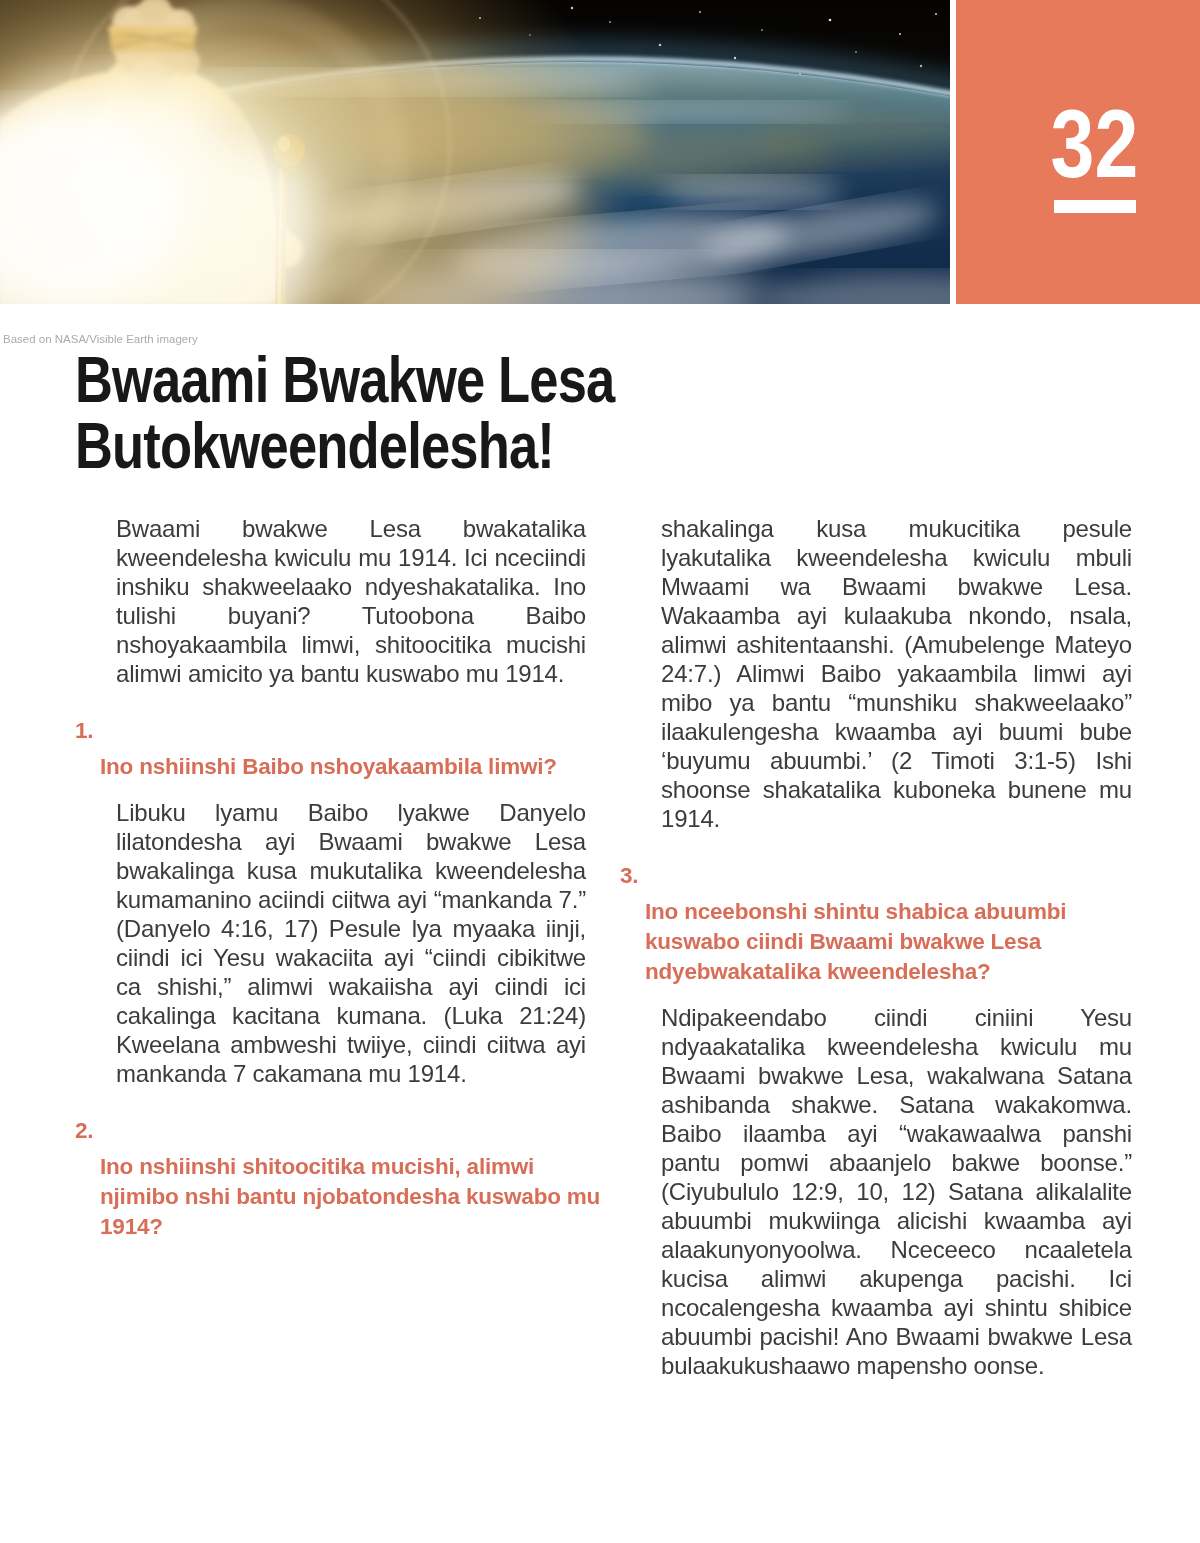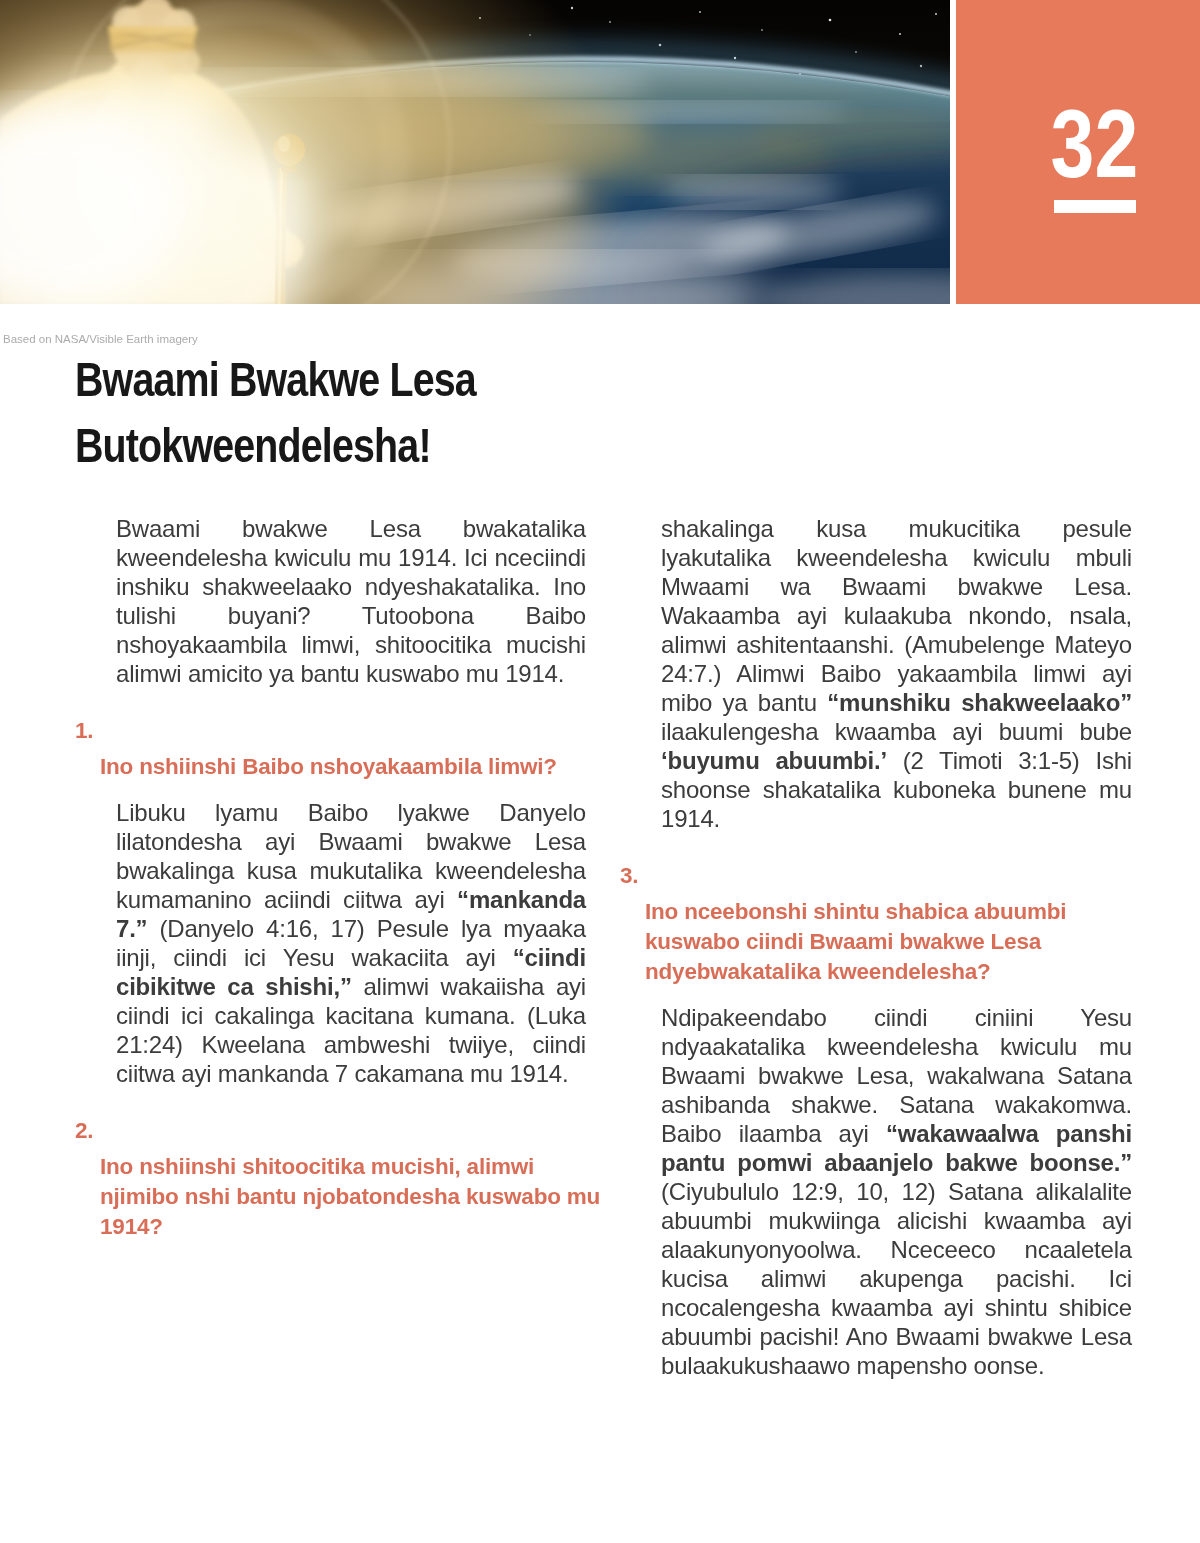--- a/index.html
+++ b/index.html
@@ -15,31 +15,31 @@
   .num { position:absolute; top:96px; left:0; width:100%; text-align:center;
          font-size:96px; line-height:1; font-weight:bold; color:#fff; }
   .num-inner { display:inline-block; transform:scaleX(.82); }
   .num-underline { position:absolute; top:200px; left:50%; transform:translateX(-50%);
                    width:82px; height:13px; background:#fff; }
 
   .credit { position:absolute; left:3px; top:308px; font-size:11.5px; line-height:14px; color:#ababab;margin-top:24px; }
 
   
   .title { position:absolute; left:75px; top:347px; font-weight:bold; color:#181818;
-           font-size:48px; line-height:66px; letter-spacing:-1px; }
+           font-size:64px; line-height:66px; letter-spacing:-1px; }
   .tline { display:block; transform:scaleX(.82); transform-origin:0 50%; white-space:nowrap; }
 
   
   .col { position:absolute; top:498px; color:#3c3c3c; font-size:24px; line-height:29px;
          text-align:justify; letter-spacing:-0.2px; }
   .col-left  { left:75px;  width:527px; }
   .col-right { left:620px; width:528px; }
 
   .para { padding-left:25px; margin:16px; }
-  .para .bold { font-weight:bold; }
+  .para .bold { font-weight:normal; }
   .para .italic { font-style:italic; }
 
   .q-heading { display:flex; color:#d86e57; font-weight:bold; font-size:22.5px; line-height:30px;
                margin:28px 0 8px 0; text-align:left; letter-spacing:-0.2px; }
   .q-heading:first-child { margin-top:0; }
   .q-num { width:25px; flex:none; }
   .q-text { flex:1;margin-top:36px; }
 </style>
 </head>
 <body>

